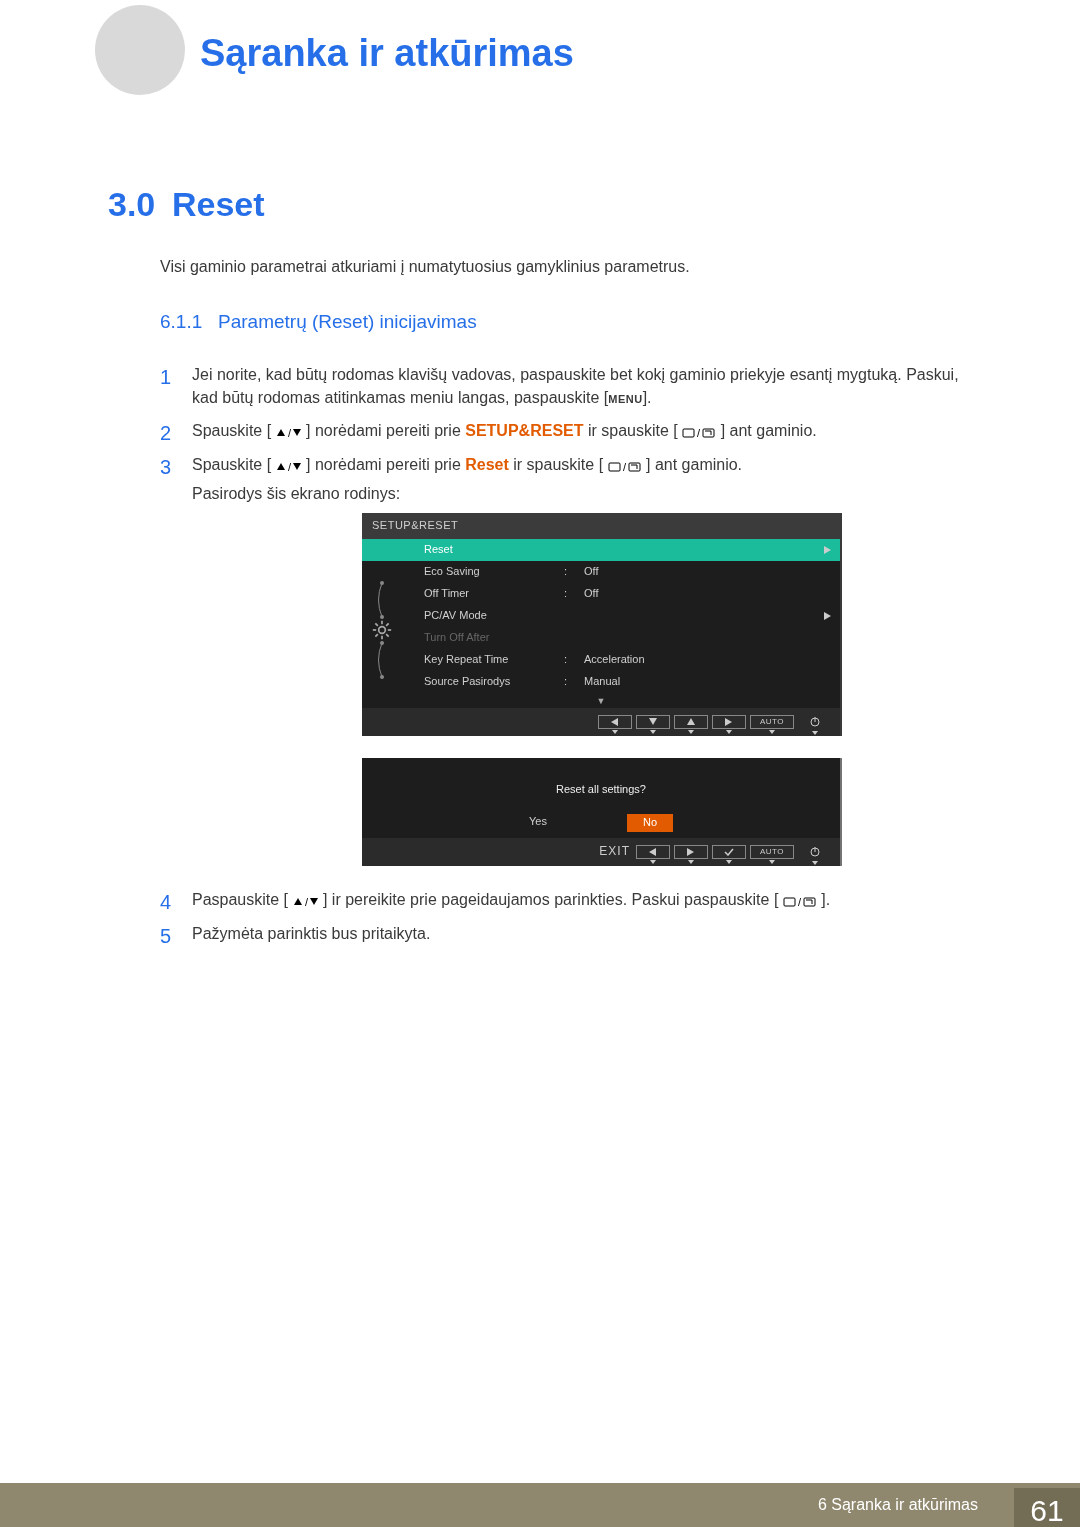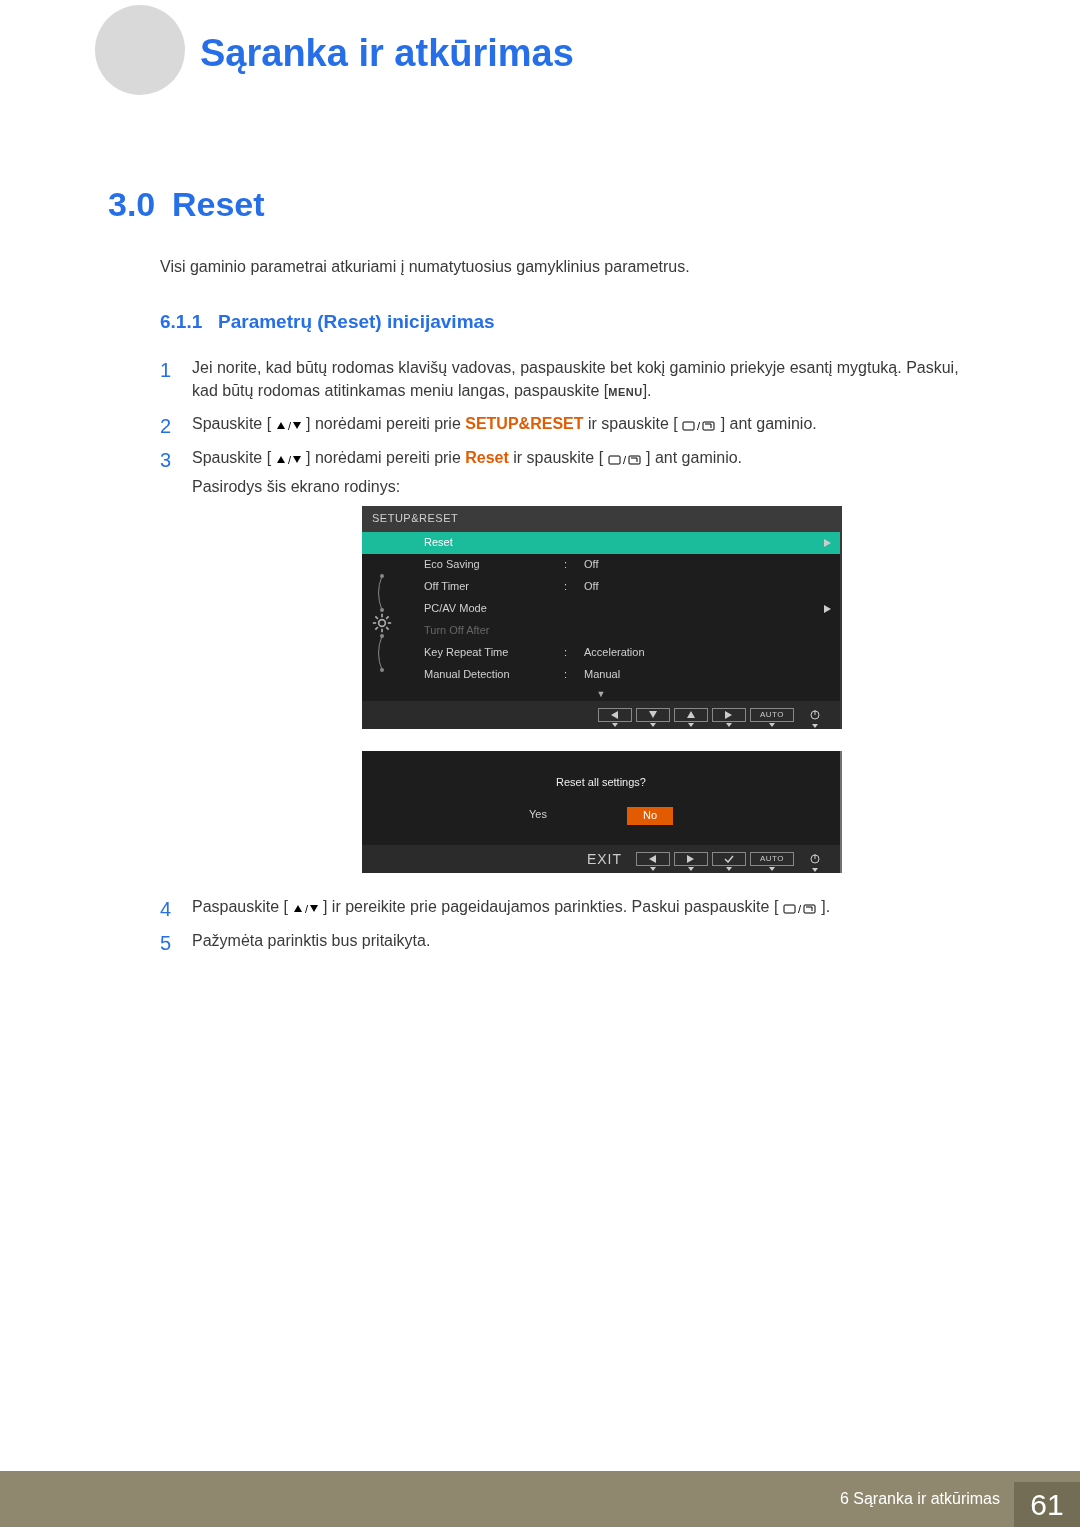--- a/index.html
+++ b/index.html
@@ -4,21 +4,21 @@
 <style>
   * { box-sizing: border-box; margin: 0; padding: 0; }
   html, body { width: 1080px; height: 1527px; font-family: Arial, Helvetica, sans-serif; color: #3a3a3a; background: #fff; }
   .page { width: 1080px; height: 1527px; position: relative; overflow: hidden; }
   .hdr-circle { position: absolute; left: 95px; top: 5px; width: 90px; height: 90px; border-radius: 50%; background: #d9d9d9; }
   .chapter-title { position: absolute; left: 200px; top: 32px; font-size: 38px; font-weight: bold; color: #266fe8; }
   .sec { position: absolute; left: 108px; top: 185px; font-size: 34px; font-weight: bold; color: #266fe8; }
   .sec-num { display: inline-block; width: 64px; }
   .body { position: absolute; left: 160px; top: 255px; width: 820px; font-size: 16px; line-height: 1.45; }
   .intro { margin-bottom: 30px; }
-  .sub-heading { color: #266fe8; font-size: 19px; font-weight: bold; margin-bottom: 20px; }
+  .sub-heading { color: #266fe8; font-size: 19px; font-weight: normal; margin-bottom: 27px; }
   .sub-heading .subnum { display: inline-block; width: 58px; }
   ol.steps { list-style: none; padding: 0; }
   ol.steps > li { position: relative; padding-left: 32px; margin-bottom: 10px; }
   ol.steps > li .stepnum { position: absolute; left: 0; top: 0; color: #266fe8; font-size: 20px; font-weight: normal; }
   .setupreset { color: #e25b00; font-weight: bold; }
   .reset-word { color: #e25b00; font-weight: bold; }
   .inline-icons { display: inline-block; vertical-align: middle; }
   svg.icon { vertical-align: middle; }
   .menu-word { font-family: Arial; font-weight: bold; font-size: 11px; letter-spacing: 0.5px; }
   .osd-area { margin: 8px 0 10px 32px; }
@@ -33,26 +33,26 @@
   .osd1 .arrow-col { position: absolute; right: 8px; top: 0; bottom: 0; display: flex; align-items: center; }
   .osd1 .left-orn { position: absolute; left: 10px; top: 30px; bottom: 20px; display: flex; flex-direction: column; align-items: center; justify-content: center; color: #aaa; }
   .gear { width: 20px; height: 20px; }
   .osd1 .bottom { background: #2b2b2b; height: 28px; display: flex; align-items: center; justify-content: flex-end; gap: 0; padding: 0 6px; position: relative; }
   .btnbox { width: 34px; height: 14px; border: 1px solid #888; margin: 0 2px; display: flex; align-items: center; justify-content: center; }
   .btn-auto { width: 44px; font-size: 8px; color: #ccc; letter-spacing: 0.5px; }
   .tick { position: relative; }
   .tick::after { content: ""; position: absolute; bottom: -6px; left: 50%; border-left: 3px solid transparent; border-right: 3px solid transparent; border-top: 4px solid #ccc; transform: translateX(-50%); }
   .osd2 { background: #1d1d1d; color: #d0d0d0; font-size: 11px; padding-top: 6px; border-right: 2px solid #737373; }
   .osd2 .q { text-align: center; padding: 18px 0 16px; color: #eee; }
-  .osd2 .yn { display: flex; justify-content: center; gap: 80px; padding-bottom: 20px; }
+  .osd2 .yn { display: flex; justify-content: center; gap: 80px; padding-bottom: 6px; }
   .osd2 .yn .no { background: #e25b00; color: #fff; padding: 1px 16px; font-size: 11px; }
   .osd2 .bottom { background: #2b2b2b; height: 28px; display: flex; align-items: center; justify-content: flex-end; padding: 0 6px; }
-  .exit-label { font-size: 14px; color: #ccc; letter-spacing: 1px; margin-right: 12px; }
+  .exit-label { font-size: 12px; color: #ccc; letter-spacing: 1px; margin-right: 4px; }
   .osd1-wrap { position: relative; }
-  .footer-bar { position: absolute; left: 0; right: 0; bottom: 0; height: 56px; background: #8f886e; display: flex; align-items: center; justify-content: flex-end; }
+  .footer-bar { position: absolute; left: 0; right: 0; bottom: 0; height: 44px; background: #8f886e; display: flex; align-items: center; justify-content: flex-end; gap: 22px; }
   .footer-text { color: #fff; font-size: 16px; margin-right: 14px; }
   .footer-page { background: #736d55; color: #fff; font-size: 30px; width: 66px; height: 46px; display: flex; align-items: center; justify-content: center; margin-top: 12px; }
   .para-after { margin-top: 4px; }
   .scroll-down { text-align: center; color: #aaa; font-size: 9px; padding: 2px 0 0; }
 </style>
 </head>
 <body>
 <div class="page">
 
   <div class="hdr-circle"></div>
@@ -176,21 +176,21 @@
               </div>
             <div class="row" style="color:#666">
                 <span class="label">Turn Off After</span>
               </div>
             <div class="row">
                 <span class="label">Key Repeat Time</span>
                 <span class="colon">:</span>
                 <span class="val">Acceleration</span>
               </div>
             <div class="row">
-                <span class="label">Manual Detection</span>
+                <span class="label">Source Pasirodys</span>
                 <span class="colon">:</span>
                 <span class="val">Manual</span>
               </div>
             <div class="scroll-down">▼</div>
             <div class="bottom">
               <span class="btnbox tick">
                   <svg width="8" height="8">
                     <polygon points="7,0 0,4 7,8" fill="#ccc"></polygon>
                   </svg>
                 </span>

